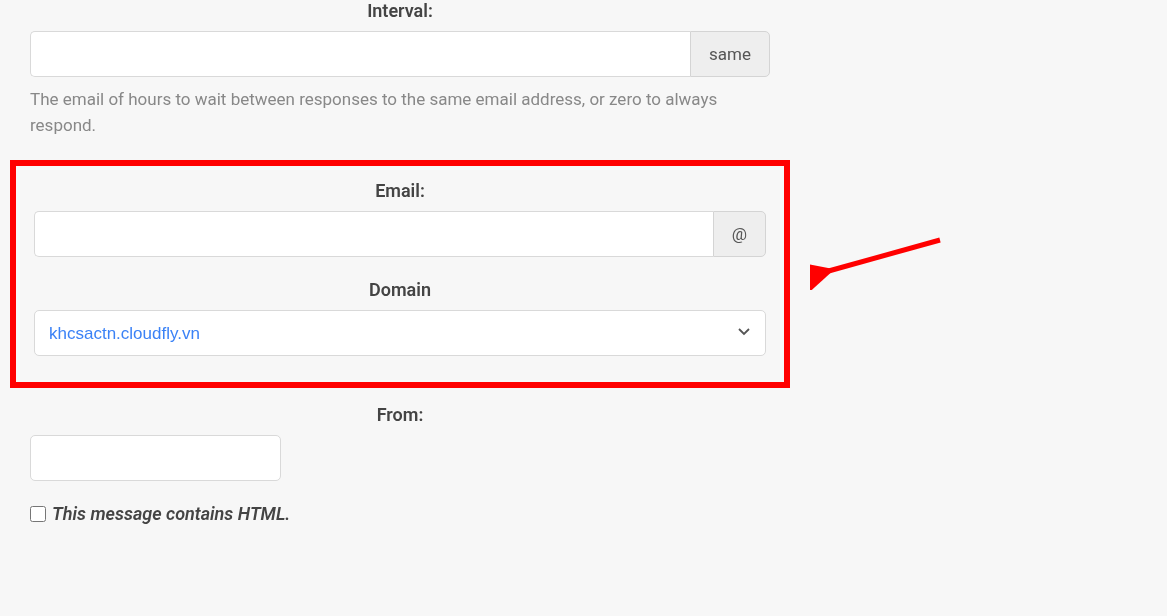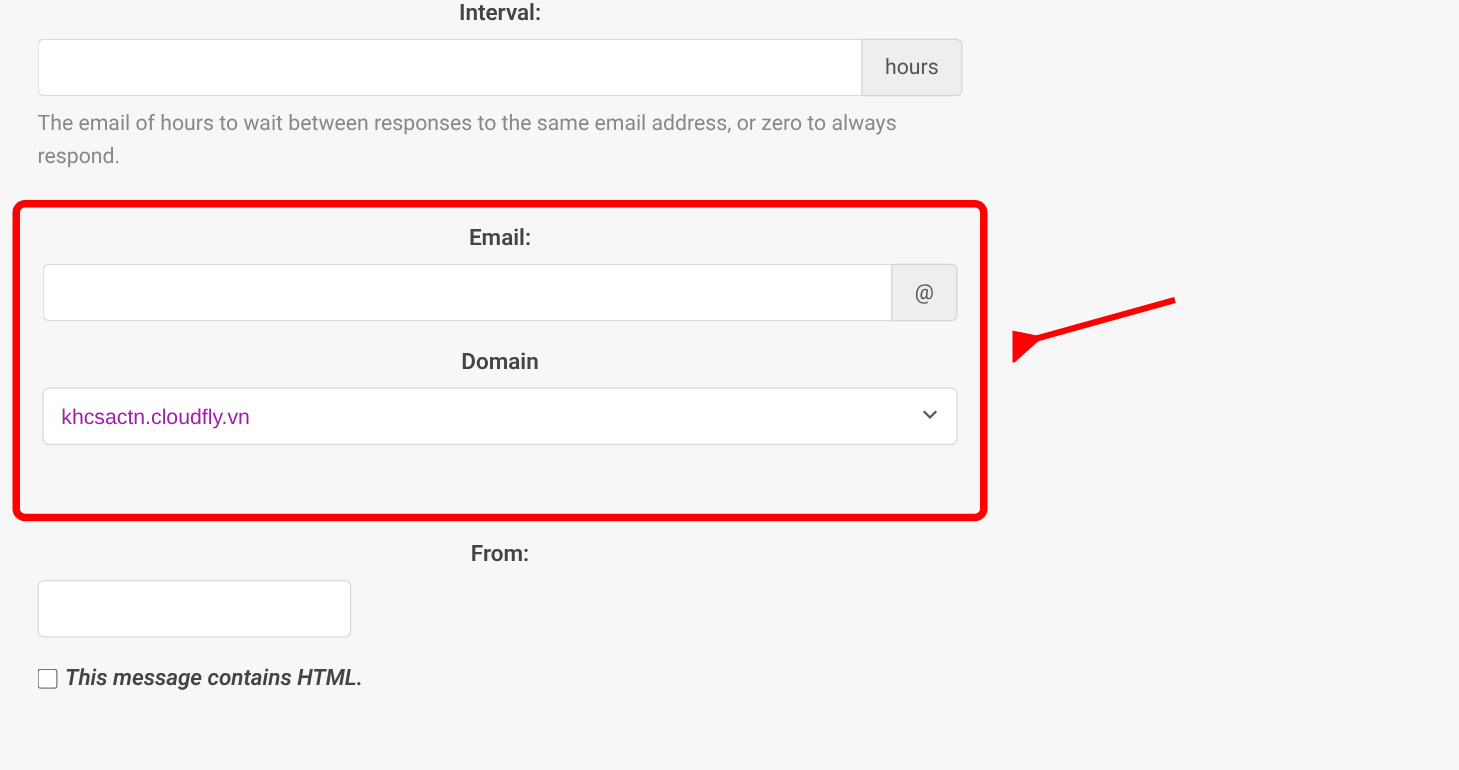--- a/index.html
+++ b/index.html
@@ -65,21 +65,21 @@
       color: #888888;
       margin-top: 10px;
       line-height: 1.5;
       max-width: 700px;
     }
     .form-select {
       width: 100%;
       height: 46px;
       padding: 8px 14px;
       font-size: 17px;
-      color: #a21caf;
+      color: #3b82f6;
       background-color: #ffffff;
       border: 1px solid #d9d9d9;
       border-radius: 5px;
       appearance: none;
       -webkit-appearance: none;
       -moz-appearance: none;
       background-image: none;
     }
     .select-wrapper {
       position: relative;
@@ -87,22 +87,22 @@
     .select-chevron {
       position: absolute;
       right: 14px;
       top: 50%;
       transform: translateY(-50%);
       pointer-events: none;
       color: #555;
     }
     .highlighted-section {
       border: 6px solid #ff0000;
-      border-radius: 10px;
-      padding: 14px 18px 31px 18px;
+      border-radius: 0;
+      padding: 14px 18px 2px 18px;
       margin-left: -20px;
       margin-right: -20px;
       margin-bottom: 16px;
       position: relative;
     }
     .highlighted-section .form-group:last-child {
       margin-bottom: 24px;
     }
     .red-arrow {
       position: absolute;
@@ -128,21 +128,21 @@
   </style>
 </head>
 <body>
 
 <div class="form-container">
 
   <div class="form-group">
     <label class="form-label">Interval:</label>
     <div class="input-group">
       <input type="text" class="form-control" style="">
-      <span class="input-group-addon">hours</span>
+      <span class="input-group-addon">same</span>
     </div>
     <div class="help-text">The email of hours to wait between responses to the same email address, or zero to always respond.</div>
   </div>
 
   <div class="highlighted-section">
     <div class="form-group">
       <label class="form-label">Email:</label>
       <div class="input-group">
         <input type="text" class="form-control" style="">
         <span class="input-group-addon">@</span>

